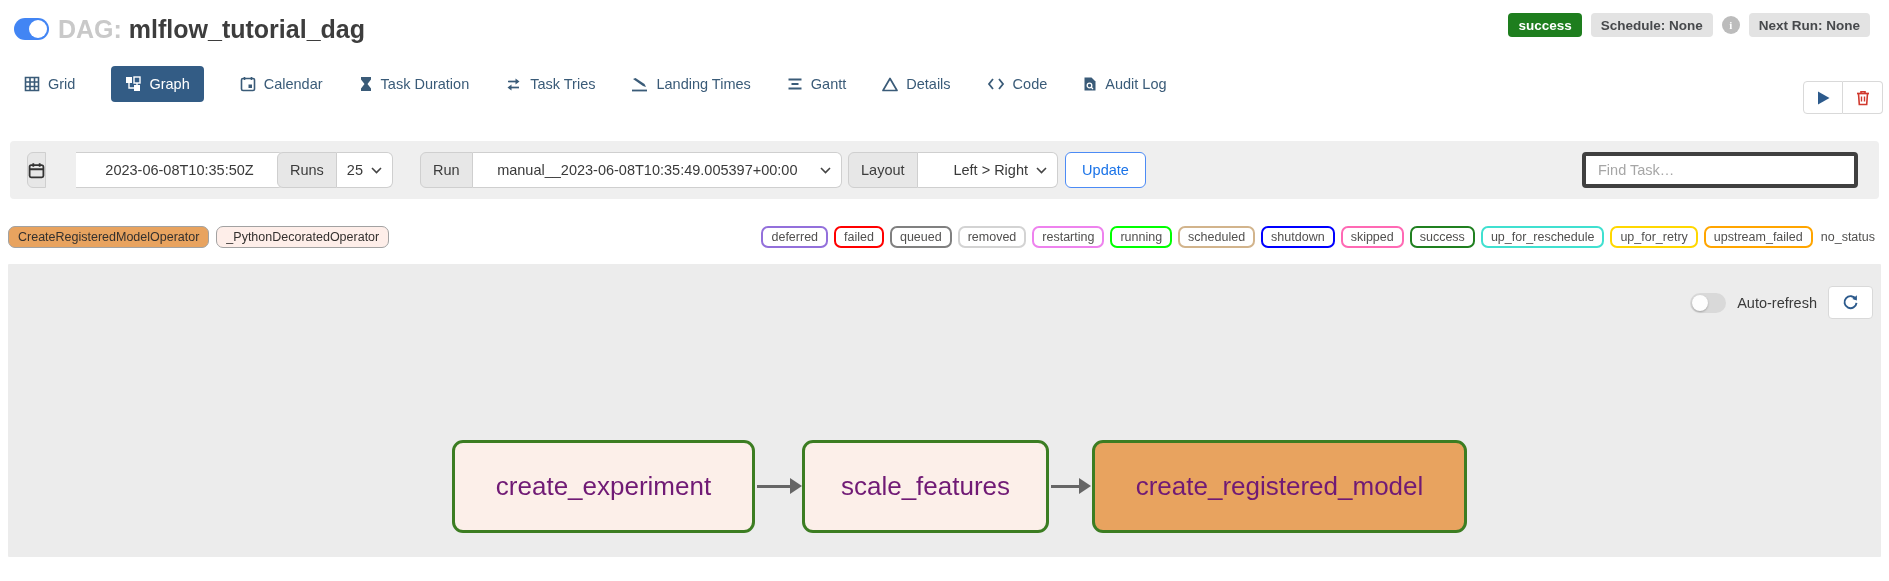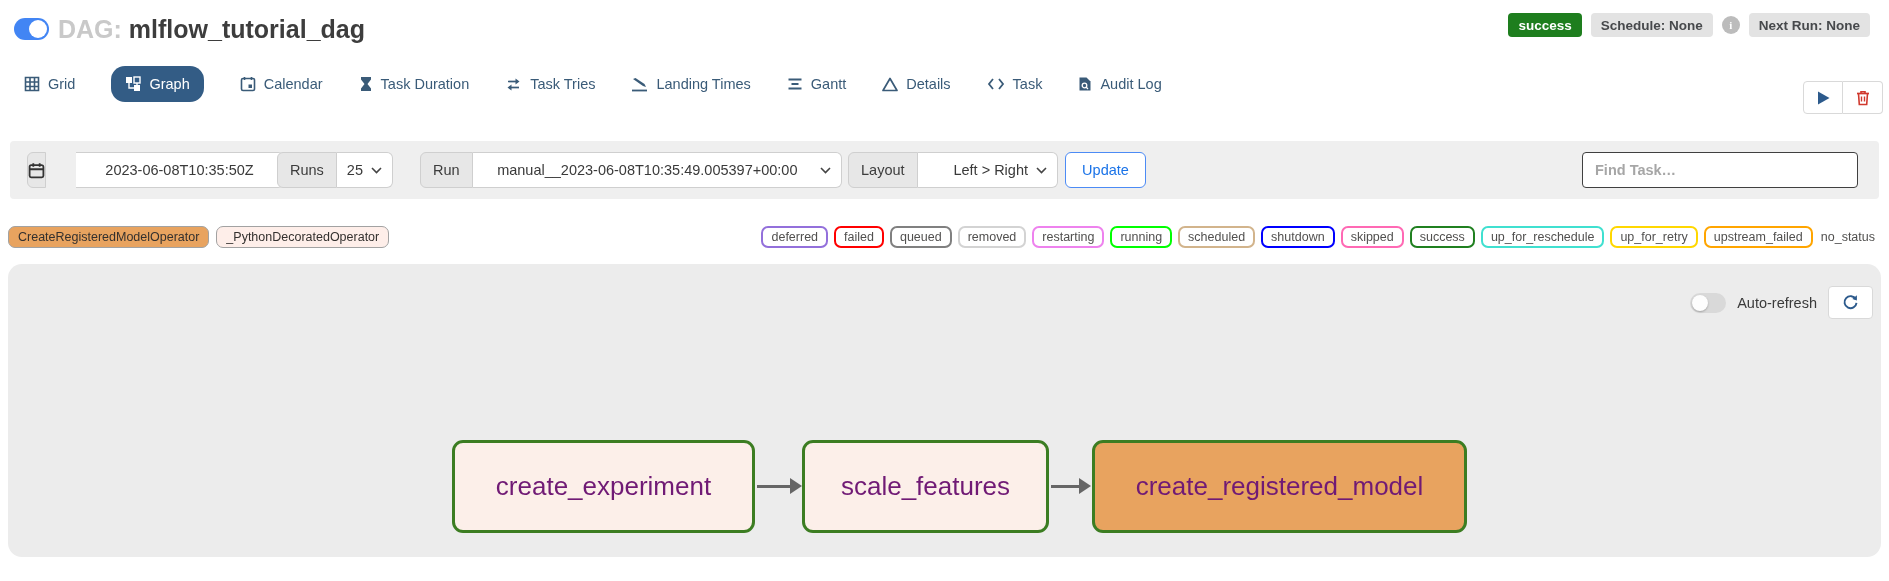--- a/index.html
+++ b/index.html
@@ -24,21 +24,21 @@
   .badge.green { background:#1e7e1e; color:#fff; }
   .badge.gray  { background:#e3e3e3; color:#47494c; }
   .info-dot { width:18px; height:18px; border-radius:50%; background:#bcbcbc; color:#fff;
     display:flex; align-items:center; justify-content:center; font-size:11px; font-weight:bold;
     font-family:"Liberation Serif", serif; }
 
   
   .tabs { position:absolute; left:24px; top:64px; height:40px; display:flex; align-items:center; gap:36px; }
   .tab { display:flex; align-items:center; gap:8px; color:#3a5b78; font-size:14.5px; cursor:pointer; white-space:nowrap; }
   .tab svg { flex:none; }
-  .tab.active { background:#335c85; color:#fff; border-radius:14px; padding:10px 14px; }
+  .tab.active { background:#335c85; color:#fff; border-radius:4px; padding:10px 14px; }
   .actions { position:absolute; top:81px; right:6px; display:flex; }
   .act-btn { width:40px; height:33px; background:#fff; border:1px solid #d9d9d9;
     display:flex; align-items:center; justify-content:center; cursor:pointer; }
   .act-btn.first { border-radius:4px 0 0 4px; }
   .act-btn.last  { border-radius:0 4px 4px 0; border-left:none; }
 
   
   .filter-bar { position:absolute; left:10px; right:10px; top:141px; height:58px;
     background:#efefef; border-radius:4px; }
   .fgroup { position:absolute; top:11px; height:36px; display:flex; }
@@ -53,35 +53,35 @@
   .g-runs  { left:267px; width:113px; }
   .g-run   { left:410px; width:422px; }
   .g-layout{ left:838px; width:210px; }
   .g-date .addon { width:49px; padding:0; }
   .g-date .fld { flex:1; }
   .g-runs .fld, .g-run .fld, .g-layout .fld { flex:1; justify-content:space-between; }
   .update-btn { position:absolute; left:1055px; top:11px; width:81px; height:36px;
     background:#fff; border:1px solid #4c8bf5; color:#1a73e8; font-size:14.5px;
     border-radius:6px; cursor:pointer; font-family:"Liberation Sans", sans-serif; }
   .find-input { position:absolute; right:21px; top:11px; width:276px; height:36px;
-    background:#fff; border:1px solid #404040; border-radius:4px; padding:0 12px;
-    font-size:14.5px; color:#3a3a3a; font-family:"Liberation Sans", sans-serif;font-weight:bold; }
+    background:#fff; border:4px solid #404040; border-radius:4px; padding:0 12px;
+    font-size:14.5px; color:#3a3a3a; font-family:"Liberation Sans", sans-serif; }
   .find-input::placeholder { color:#a6a6a6; }
 
   
   .legend-ops { position:absolute; left:8px; top:226px; display:flex; gap:7px; }
   .legend-states { position:absolute; right:12px; top:226px; display:flex; gap:6px; align-items:center; }
   .chip { font-size:12.5px; color:#51504f; background:#fff; border:2px solid #999;
     border-radius:7px; padding:2px 8px; white-space:nowrap; cursor:pointer; }
   .chip.op { border-width:1px; border-color:#a2a2a2; color:#33302e; padding:3px 9px; }
   .chip.plain { border:none; background:transparent; padding:2px 2px; }
 
   
   .panel { position:absolute; left:8px; right:8px; top:264px; height:293px;
-    background:#ececec; border-radius:14px; }
+    background:#ececec; border-radius:1px; }
   .refresh-row { position:absolute; top:22px; right:8px; display:flex; align-items:center; gap:11px; }
   .ar-toggle { width:36px; height:20px; background:#d9d9d9; border-radius:10px; position:relative; cursor:pointer; }
   .ar-toggle .knob { position:absolute; left:2px; top:2px; width:16px; height:16px;
     background:#fdfdfd; border-radius:50%; box-shadow:0 1px 2px rgba(0,0,0,.25); }
   .ar-label { font-size:14.5px; color:#3a3a3a; }
   .refresh-btn { width:45px; height:33px; background:#fff; border:1px solid #d9d9d9;
     border-radius:4px; display:flex; align-items:center; justify-content:center;
     color:#2c5a8c; cursor:pointer; }
 
   .node { position:absolute; top:176px; height:93px; border:3px solid #3c7d22;
@@ -174,21 +174,21 @@
       <svg width="16" height="15" viewBox="0 0 16 15">
           <polygon points="8,1.5 15,13.5 1,13.5" fill="none" stroke="currentColor" stroke-width="1.7" stroke-linejoin="round"></polygon>
         </svg>
       <span>Details</span>
     </div>
     <div class="tab">
       <svg width="18" height="14" viewBox="0 0 18 14">
           <polyline points="6,2 2,7 6,12" fill="none" stroke="currentColor" stroke-width="1.8"></polyline>
           <polyline points="12,2 16,7 12,12" fill="none" stroke="currentColor" stroke-width="1.8"></polyline>
         </svg>
-      <span>Task</span>
+      <span>Code</span>
     </div>
     <div class="tab">
       <svg width="14" height="16" viewBox="0 0 14 16">
           <path d="M1.5 1.5h7l4 4v9h-11z" fill="currentColor"></path>
           <circle cx="6.5" cy="9.5" r="2.3" fill="none" stroke="#fff" stroke-width="1.3"></circle>
           <path d="M8 11l2 2" stroke="#fff" stroke-width="1.3"></path>
         </svg>
       <span>Audit Log</span>
     </div>
   </div>

